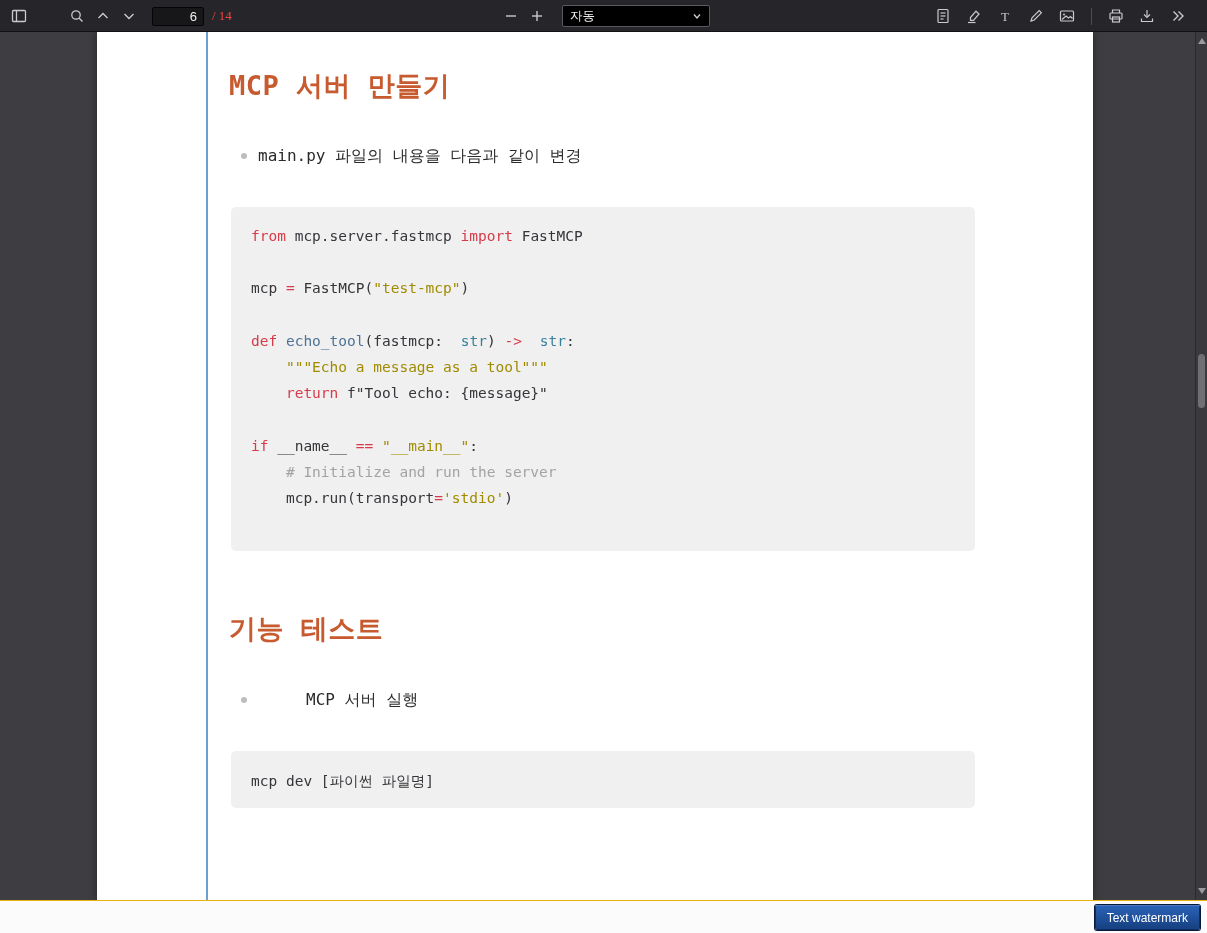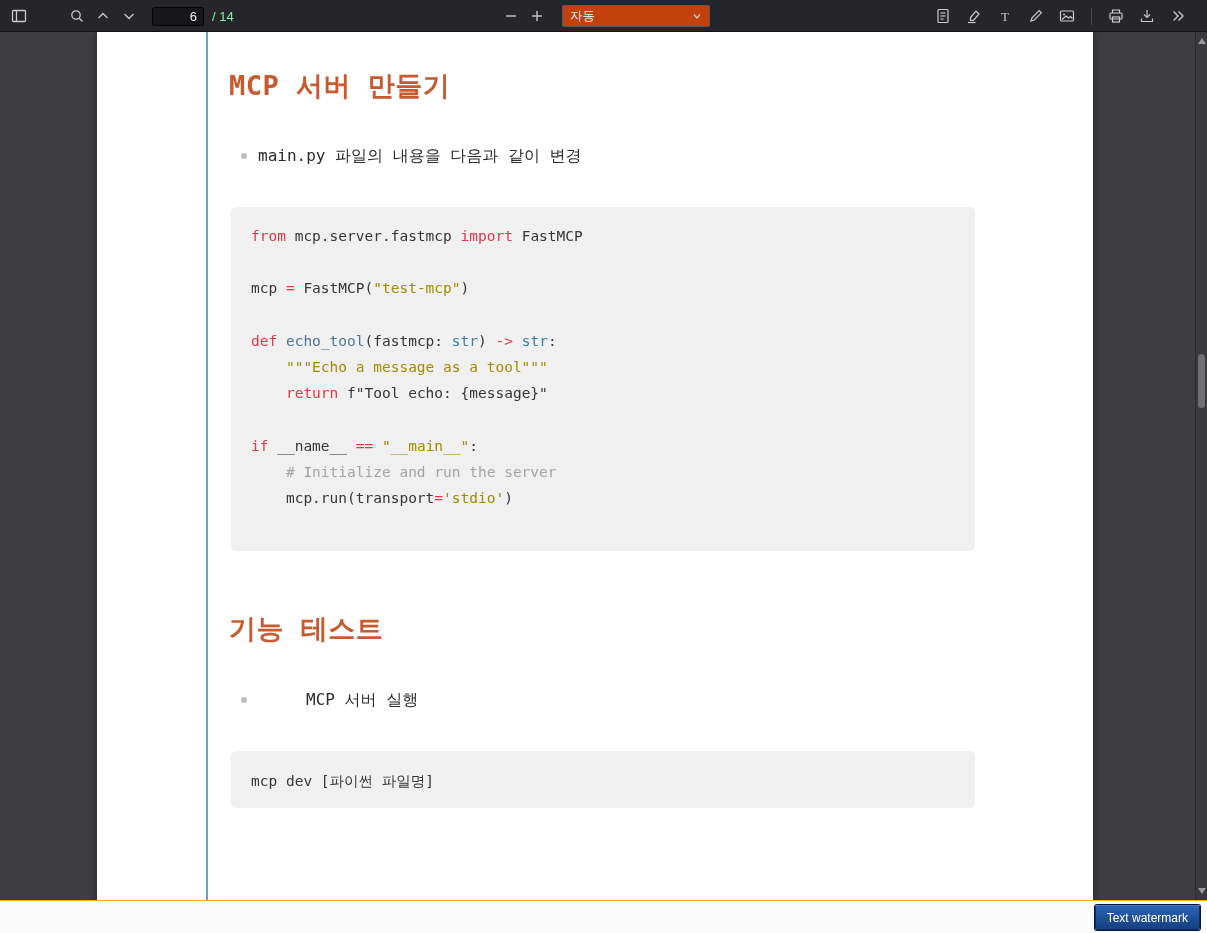--- a/index.html
+++ b/index.html
@@ -12,22 +12,22 @@
   .tb-left,.tb-center,.tb-right{position:absolute;top:0;height:32px;display:flex;align-items:center;}
   .tb-left{left:6px;}
   .tb-center{left:498px;}
   .tb-right{right:16px;gap:5px;}
   .tb-btn{width:26px;height:26px;display:flex;align-items:center;justify-content:center;
     background:transparent;border:none;padding:0;color:#c9c9ce;border-radius:3px;cursor:pointer;}
   .tb-btn svg{display:block;}
   .gap-after-sidebar{width:32px;}
   .page-input{width:52px;height:19px;background:#17171a;border:1px solid #050507;border-radius:2px;
     color:#f2f2f2;font:13px "Liberation Sans",sans-serif;text-align:right;padding:0 6px;margin-left:10px;}
-  .page-count{color:#86efac;font-size:13px;margin-left:8px;white-space:pre;}
-  .zoom-select{width:148px;height:22px;margin-left:12px;background:#c2410c;border:1px solid #5a5a60;
+  .page-count{color:#ef4444;font-size:13px;margin-left:8px;white-space:pre;font-family:Liberation Serif, serif;}
+  .zoom-select{width:148px;height:22px;margin-left:12px;background:#000000;border:1px solid #5a5a60;
     border-radius:2px;display:flex;align-items:center;justify-content:space-between;
     padding:0 7px;color:#f0f0f2;font-size:12.5px;cursor:pointer;gap:18px;}
   .tb-sep{width:1px;height:17px;background:#4c4c52;margin:0 6px;}
 
   
   .viewer{position:absolute;left:0;top:32px;width:1195px;height:868px;background:#3d3d42;overflow:hidden;}
   .page{position:absolute;left:97px;top:0;width:996px;height:868px;background:#ffffff;
     box-shadow:0 0 8px rgba(0,0,0,.4);}
   .accent{position:absolute;left:109px;top:0;width:2px;height:100%;}
 
@@ -43,21 +43,21 @@
   .btext{font:16px/24px "DejaVu Sans Mono",monospace;color:#2b2b2b;white-space:pre;}
 
   .codeblock{position:absolute;left:134px;width:744px;background:#f0f0f0;border-radius:5px;}
   .cb1{top:175px;height:344px;padding:16px 0 0 20px;}
   .cb2{top:719px;height:57px;padding:17px 0 0 20px;}
   .code-line{font:14.5px/26.2px "DejaVu Sans Mono",monospace;white-space:pre;color:#35353a;}
   .tok-p{color:#35353a;}
   .tok-k{color:#d73a49;}
   .tok-o{color:#d73a49;}
   .tok-s{color:#a18b00;}
-  .tok-t{color:#37809c;}
+  .tok-t{color:#37809c;margin-left:9px;}
   .tok-f{color:#4f7396;}
   .tok-c{color:#a3a3a3;}
 
   
   .scrollbar{position:absolute;right:0;top:32px;width:12px;height:868px;background:#3a3a3e;
     border-left:1px solid #2b2b2f;z-index:20;}
   .sb-arrow{position:absolute;left:2px;width:0;height:0;cursor:pointer;}
   .sb-arrow.up{top:6px;border-left:4px solid transparent;border-right:4px solid transparent;
     border-bottom:6px solid #9a9a9f;}
   .sb-arrow.down{bottom:6px;border-left:4px solid transparent;border-right:4px solid transparent;

